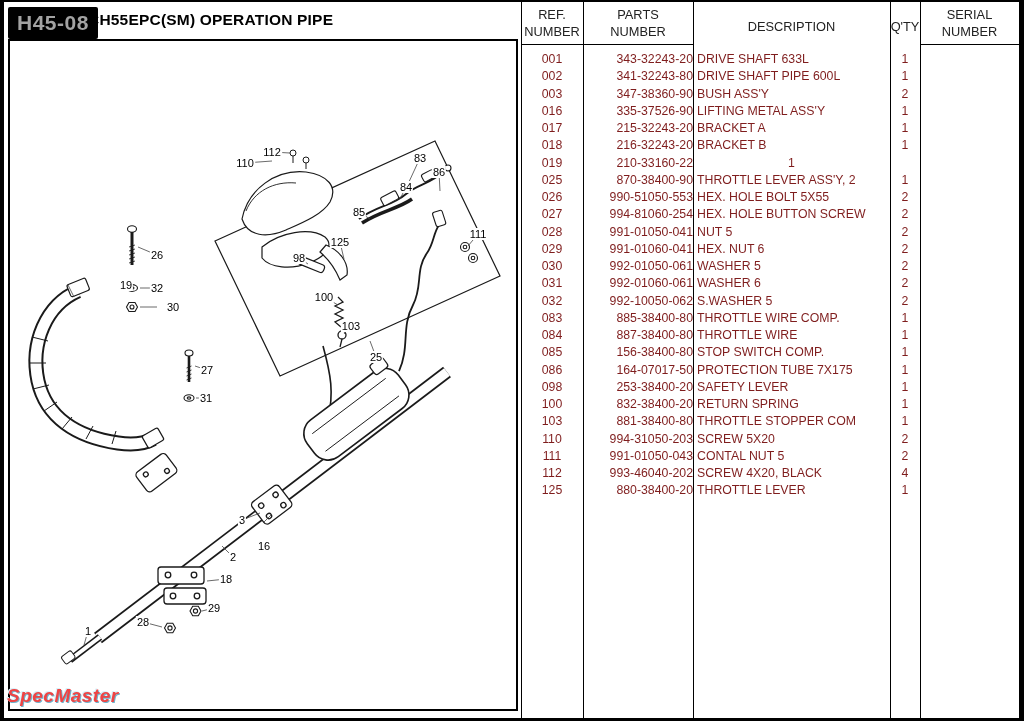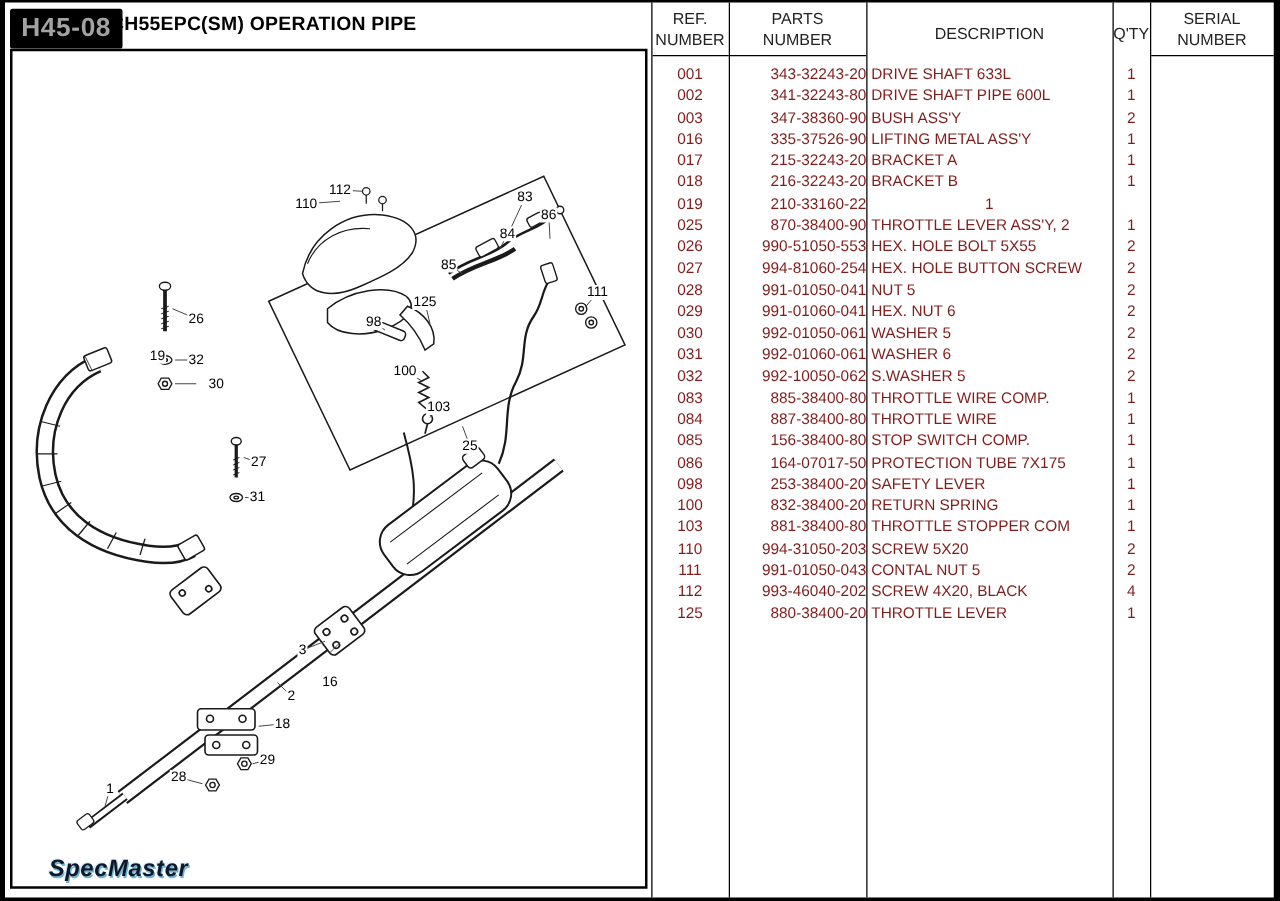--- a/index.html
+++ b/index.html
@@ -34,24 +34,23 @@
   #leader-lines{position:absolute;left:0;top:0;}
   #leader-lines line{stroke:#444;stroke-width:.8;}
   .callout{
     position:absolute;transform:translate(-50%,-50%);
     font-size:11px;line-height:12px;color:#000;background:#fff;
     padding:0 1px;white-space:nowrap;
   }
   .watermark{
     position:absolute;left:3px;top:683px;z-index:5;
     font-size:19px;font-weight:bold;font-style:italic;
-    color:#0f172a;
+    color:#ef4444;
     text-shadow:1px 1px 0 #6fb3cc,-1px -1px 0 #d8f1fa;
     letter-spacing:.5px;
-    margin-left:32px;
   }
   
   .ptable{position:absolute;left:517px;top:0;right:0;bottom:0;}
   .vline{position:absolute;top:0;bottom:0;width:1.4px;background:#000;}
   .vline.v0{left:0;} .vline.v1{left:62px;} .vline.v2{left:172px;}
   .vline.v3{left:369px;} .vline.v4{left:399px;}
   .hline{position:absolute;top:42px;height:1.3px;background:#000;}
   .hline.ref{left:1px;width:61px;}
   .hline.parts{left:63px;width:109px;}
   .hline.serial{left:400px;right:0;}

